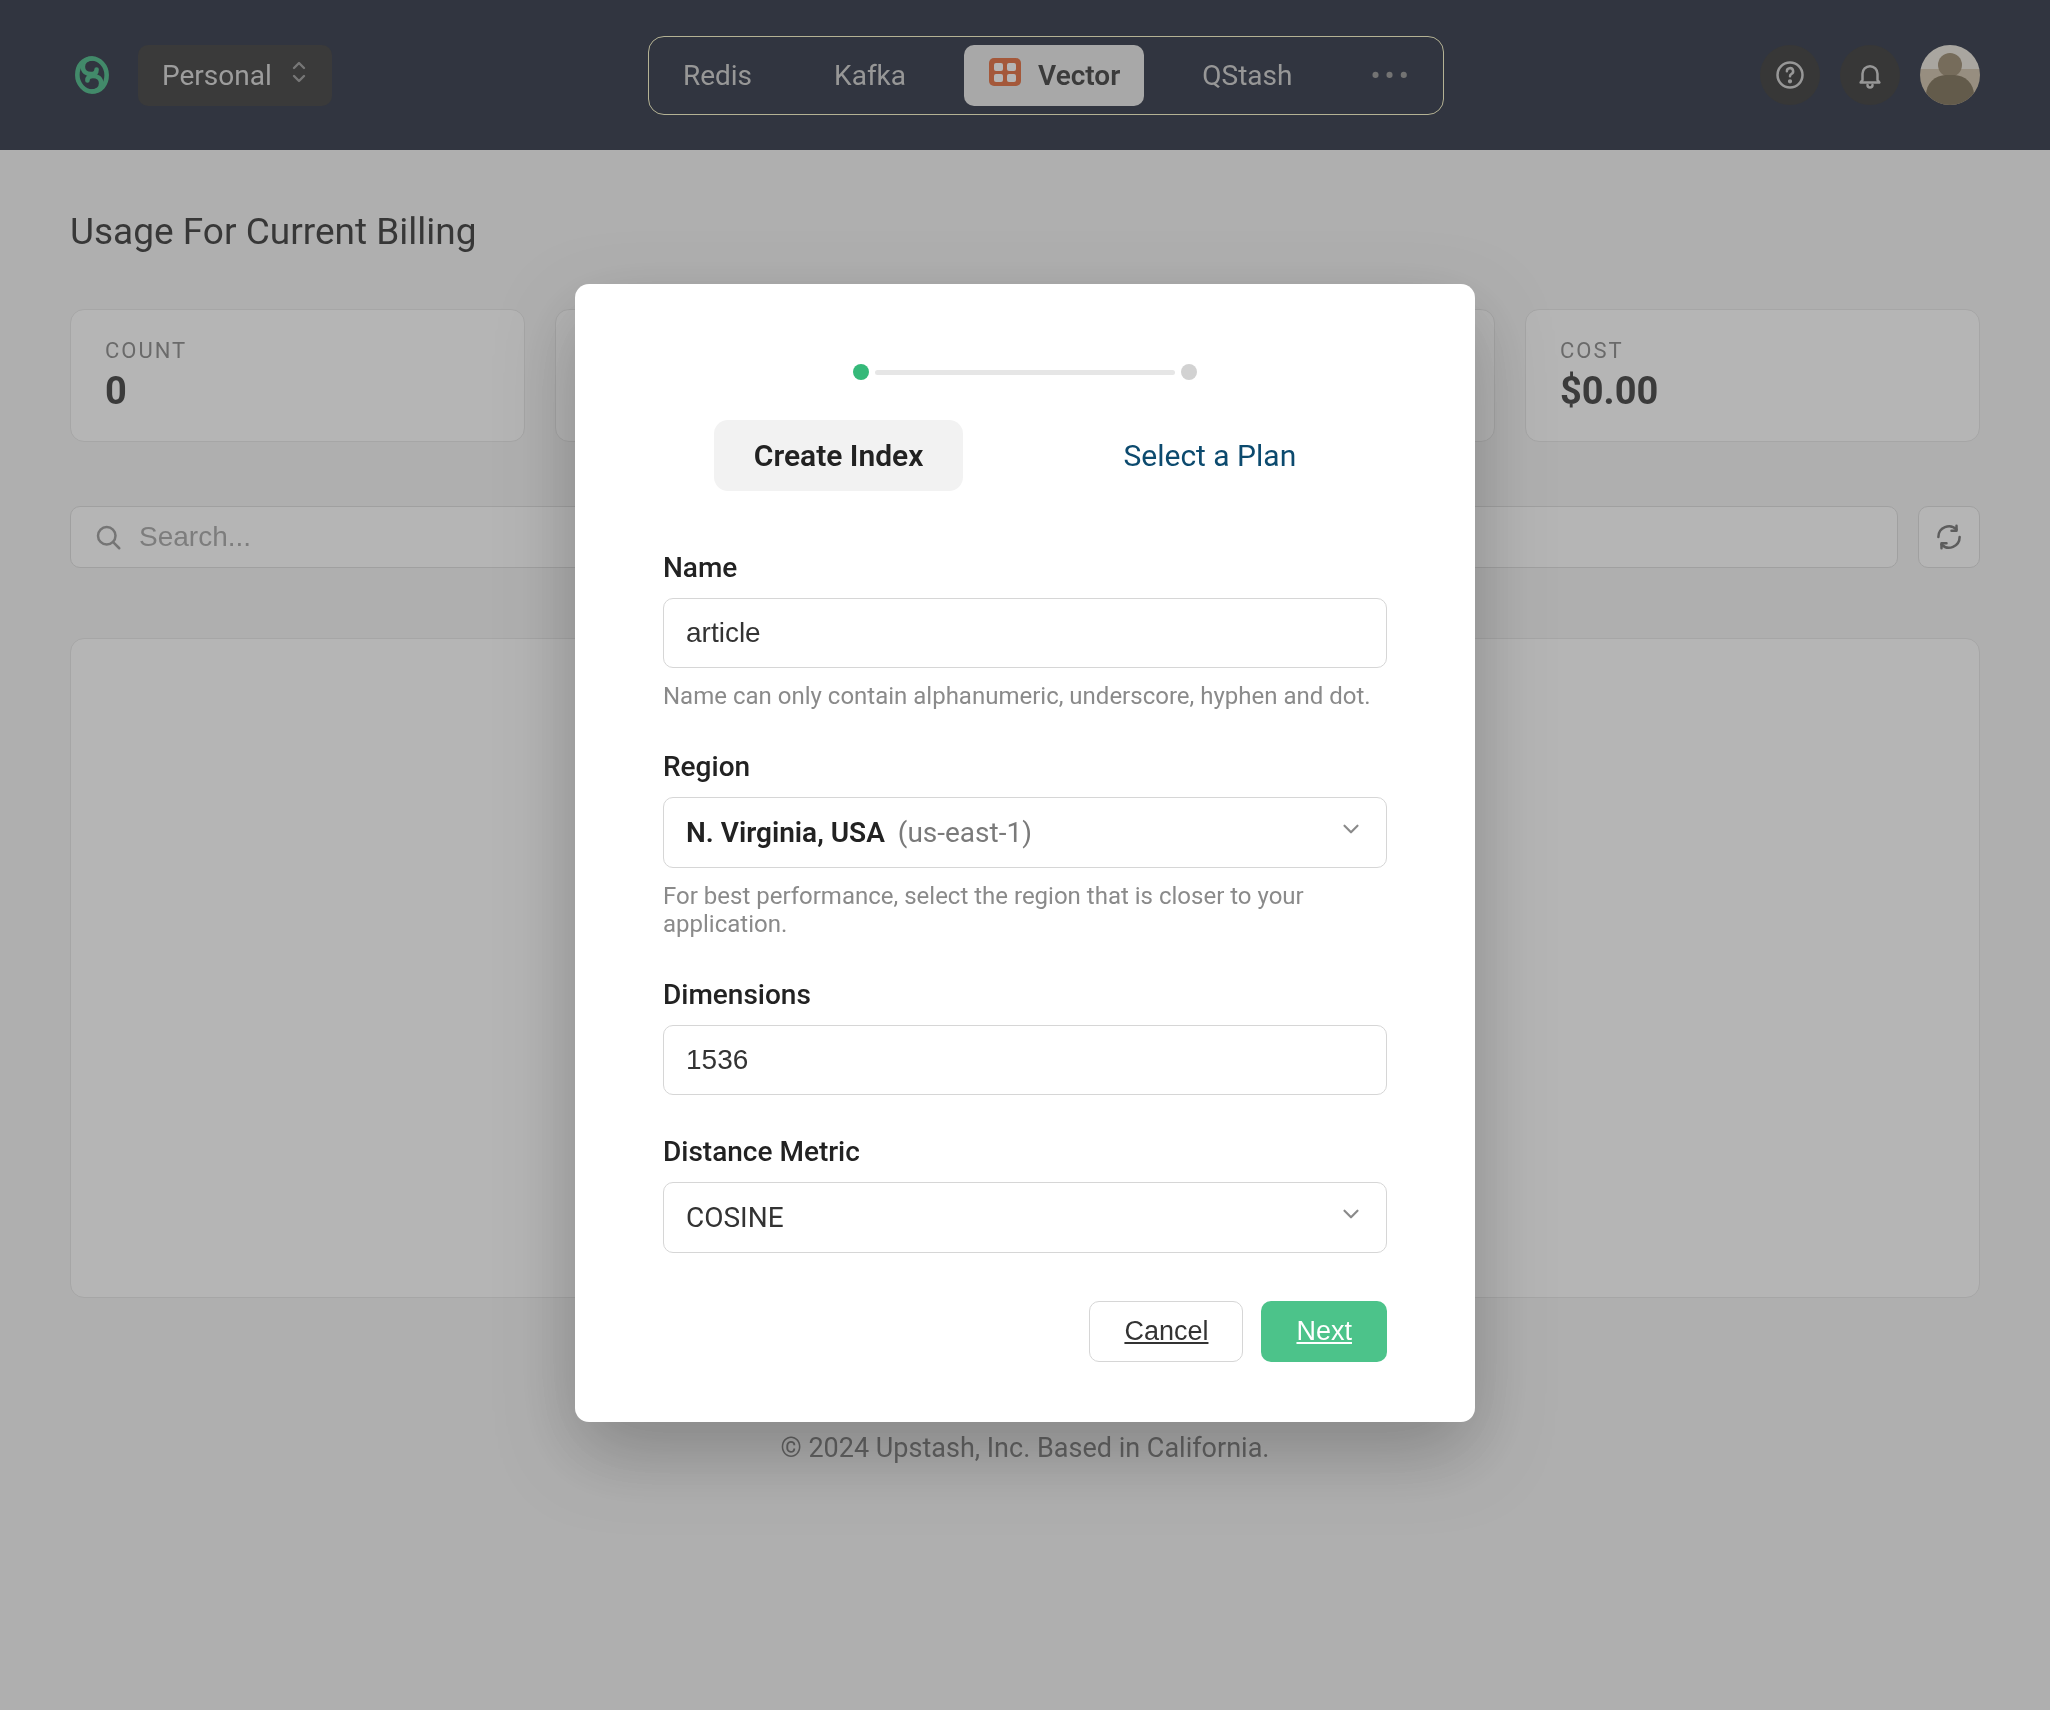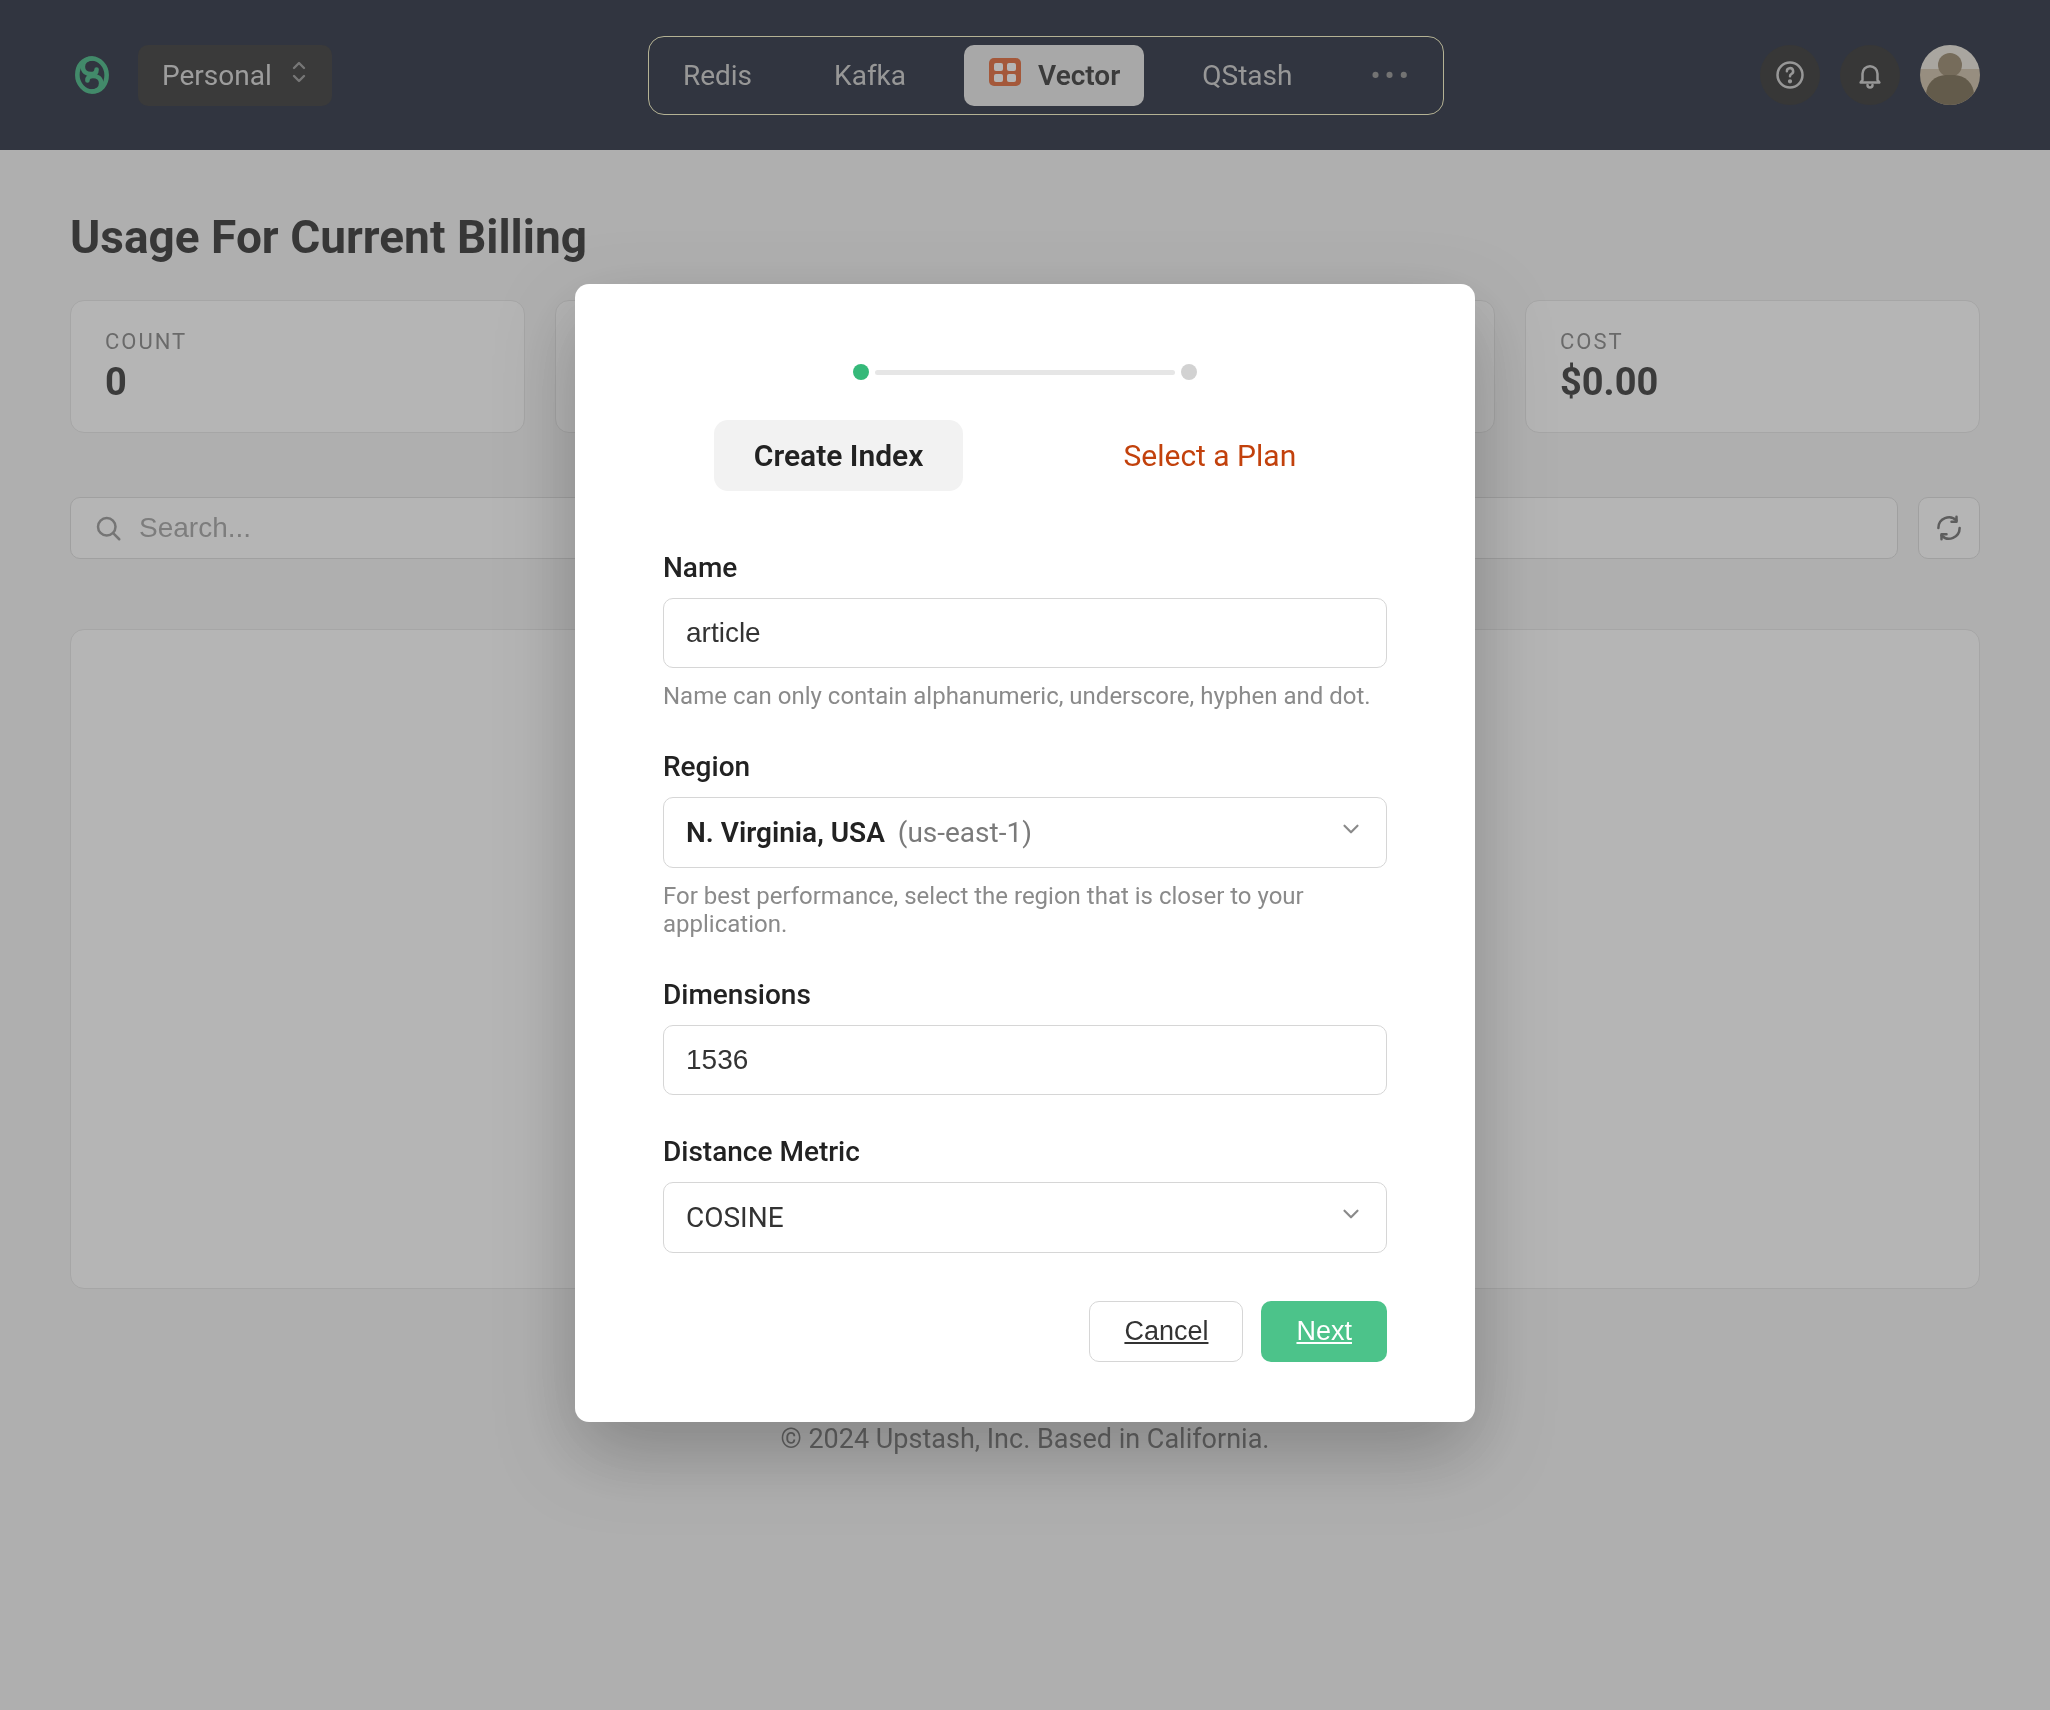--- a/index.html
+++ b/index.html
@@ -79,21 +79,21 @@
   .avatar::after {
     content:""; position:absolute; bottom:-6px; left:50%; transform:translateX(-50%);
     width:48px; height:36px; border-radius:20px 20px 0 0; background:#6b5b3e;
   }
 
   
   .page {
     padding: 60px 70px 120px 70px;
     position: relative;
   }
-  .page h2 { font-size: 46px; font-weight: 700; margin-bottom: 36px; color: #1a1a1a; }
+  .page h2 { font-size: 37px; font-weight: 400; margin-bottom: 56px; color: #1a1a1a; }
   .stats-row { display: flex; gap: 30px; margin-bottom: 64px; }
   .stat-card {
     flex: 1;
     background: #fff;
     border: 1px solid #e3e3e3;
     border-radius: 14px;
     padding: 28px 34px;
   }
   .stat-label { font-size: 22px; letter-spacing: 2px; color: #777; text-transform: uppercase; margin-bottom: 6px; }
   .stat-value { font-size: 38px; font-weight: 700; color: #222; }
@@ -136,21 +136,21 @@
     padding: 80px 88px 60px 88px;
   }
   .stepper { display:flex; align-items:center; justify-content:center; gap:0; margin-bottom: 40px; }
   .dot { width:16px; height:16px; border-radius:50%; }
   .dot.active { background:#35b979; }
   .dot.inactive { background:#d2d2d2; }
   .bar { width: 300px; height:5px; background:#e6e6e6; border-radius:3px; margin: 0 6px; }
 
   .step-labels { display:flex; justify-content:center; gap:120px; margin-bottom: 60px; }
   .step-label {
-    font-size: 30px; padding: 18px 40px; border-radius: 14px; color:#c2410c;
+    font-size: 30px; padding: 18px 40px; border-radius: 14px; color:#0c4a6e;
   }
   .step-label.active { background:#f2f2f2; color:#222; font-weight:600; }
 
   .form-group { margin-bottom: 40px; }
   .form-group label { display:block; font-size:28px; color:#222; font-weight:500; margin-bottom: 14px; }
   .form-group .hint { font-size:24px; color:#8a8a8a; margin-top: 14px; }
   .text-input, .select-box {
     width:100%; border:1px solid #d6d6d6; border-radius:10px; padding: 18px 22px;
     font-size:28px; color:#333; background:#fff; outline:none;
     display:flex; align-items:center; justify-content:space-between;

